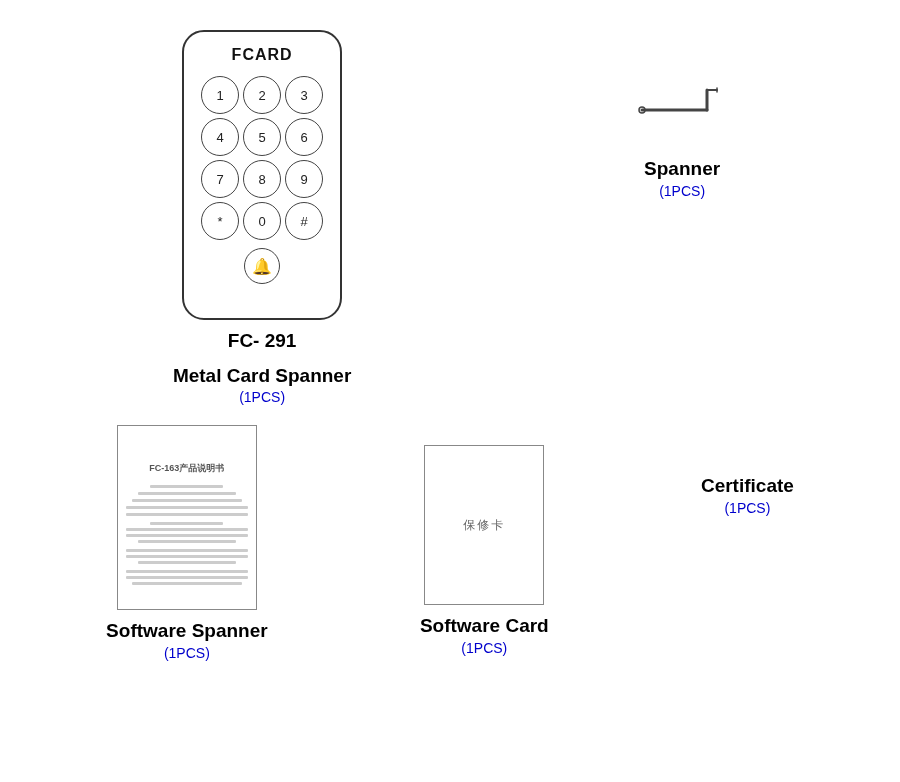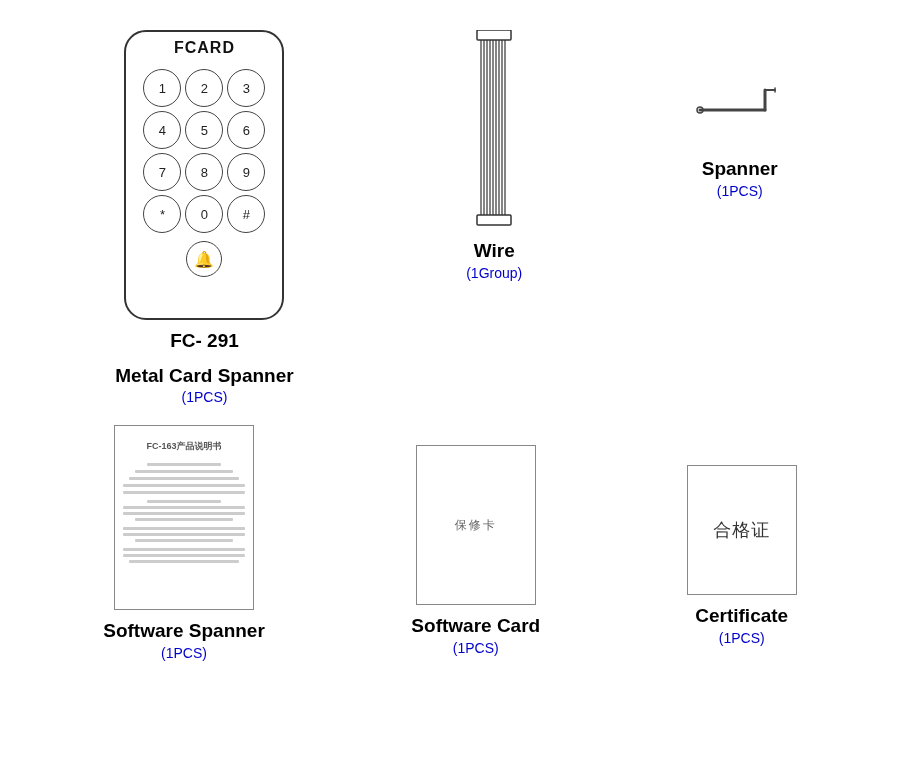--- a/index.html
+++ b/index.html
@@ -63,21 +63,21 @@
     
     .fcard-device {
       width: 160px;
       height: 290px;
       border: 2.5px solid #333;
       border-radius: 22px;
       background: #fff;
       display: flex;
       flex-direction: column;
       align-items: center;
-      padding: 7px 10px 12px;
+      padding: 14px 10px 12px;
       position: relative;
     }
 
     .fcard-title {
       font-size: 16px;
       font-weight: bold;
       letter-spacing: 1px;
       color: #111;
       margin-bottom: 12px;
     }
@@ -145,20 +145,21 @@
       padding: 14px 8px 8px;
       position: relative;
     }
 
     .manual-title-text {
       font-size: 9px;
       color: #555;
       font-weight: bold;
       margin-bottom: 10px;
       text-align: center;
+      margin-top: 22px;
     }
 
     .manual-lines {
       width: 100%;
       display: flex;
       flex-direction: column;
       gap: 4px;
     }
 
     .manual-line {
@@ -241,42 +242,20 @@
         </div>
         <div class="bell-btn">
           <span class="bell-icon">🔔</span>
         </div>
       </div>
       <div class="item-label">FC- 291</div>
       <div class="item-label">Metal Card Spanner</div>
       <div class="item-qty">(1PCS)</div>
     </div>
 
-    <div class="item">
-      <div class="wire-container">
-        <svg class="wire-svg" viewBox="0 0 50 200" xmlns="http://www.w3.org/2000/svg">
-
-          <rect x="8" y="0" width="34" height="10" rx="1" fill="none" stroke="#333" stroke-width="1.5"></rect>
-
-          <line x1="12" y1="10" x2="12" y2="185" stroke="#333" stroke-width="1.2"></line>
-          <line x1="15" y1="10" x2="15" y2="185" stroke="#333" stroke-width="1.2"></line>
-          <line x1="18" y1="10" x2="18" y2="185" stroke="#333" stroke-width="1.2"></line>
-          <line x1="21" y1="10" x2="21" y2="185" stroke="#333" stroke-width="1.2"></line>
-          <line x1="24" y1="10" x2="24" y2="185" stroke="#333" stroke-width="1.2"></line>
-          <line x1="27" y1="10" x2="27" y2="185" stroke="#333" stroke-width="1.2"></line>
-          <line x1="30" y1="10" x2="30" y2="185" stroke="#333" stroke-width="1.2"></line>
-          <line x1="33" y1="10" x2="33" y2="185" stroke="#333" stroke-width="1.2"></line>
-          <line x1="36" y1="10" x2="36" y2="185" stroke="#333" stroke-width="1.2"></line>
-
-          <rect x="8" y="185" width="34" height="10" rx="1" fill="none" stroke="#333" stroke-width="1.5"></rect>
-        </svg>
-      </div>
-      <div class="item-label">Wire</div>
-      <div class="item-qty">(1Group)</div>
-    </div>
 
     <div class="item">
       <div style="width:90px;height:60px;margin-top:50px;margin-bottom:8px;">
         <svg viewBox="0 0 90 50" xmlns="http://www.w3.org/2000/svg">
 
           <line x1="5" y1="30" x2="70" y2="30" stroke="#444" stroke-width="3" stroke-linecap="round"></line>
 
           <line x1="70" y1="30" x2="70" y2="10" stroke="#444" stroke-width="3" stroke-linecap="round"></line>
 
           <line x1="70" y1="10" x2="80" y2="10" stroke="#444" stroke-width="2" stroke-linecap="round"></line>
@@ -325,20 +304,17 @@
 
     <div class="item" style="margin-top:20px;">
       <div class="warranty-card">
         <span class="warranty-text-cn">保修卡</span>
       </div>
       <div class="item-label">Software Card</div>
       <div class="item-qty">(1PCS)</div>
     </div>
 
     <div class="item" style="margin-top:40px;">
-      <div class="certificate-card">
-        <span class="certificate-text-cn">合格证</span>
-      </div>
       <div class="item-label">Certificate</div>
       <div class="item-qty">(1PCS)</div>
     </div>
   </div>
 </div>
 
 </body></html>

